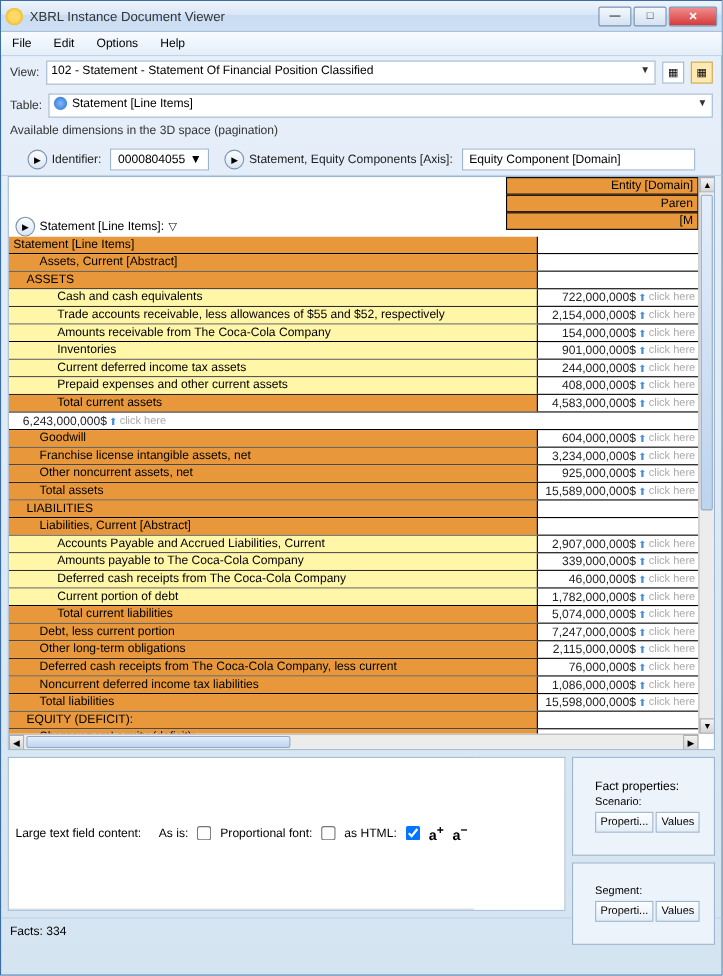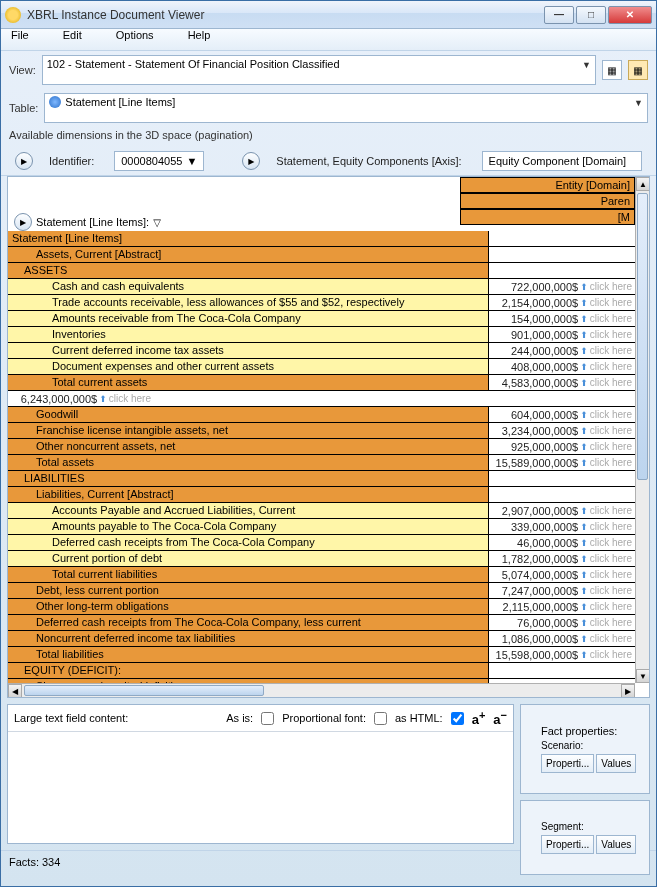--- a/index.html
+++ b/index.html
@@ -9,33 +9,33 @@
 .titlebar { height: 28px; background: linear-gradient(to bottom, #f0f4fb 0%, #d9e7f8 45%, #c8dcf2 46%, #cfe0f4 100%); display: flex; align-items: center; padding: 0 4px; border-bottom: 1px solid #9db6d0; }
 .titlebar .icon { width: 16px; height: 16px; background: radial-gradient(circle, #ffd966 40%, #d9a500 100%); border-radius: 50%; margin-right: 6px; }
 .titlebar .title { flex: 1; color: #333; font-size: 12px; }
 .winbtns { display: flex; gap: 2px; }
 .winbtn { width: 30px; height: 18px; border: 1px solid #7a93ae; border-radius: 2px; display: flex; align-items: center; justify-content: center; font-size: 10px; font-weight: bold; color: #333; background: linear-gradient(to bottom, #f4f8fd, #d4e2f2); cursor: pointer; }
 .winbtn.close { width: 44px; background: linear-gradient(to bottom, #f08d8d, #d63a3a); color: #fff; }
 .winbtn.min::after { content: "—"; }
 .winbtn.max::after { content: "□"; }
 .winbtn.close::after { content: "✕"; }
 
-.menubar { height: 22px; display: flex; align-items: flex-start; padding: 0 10px; gap: 34px; background: linear-gradient(to bottom, #f7fbff, #e4eef8); border-bottom: 1px solid #c0d4e8; }
+.menubar { height: 22px; display: flex; align-items: center; padding: 0 10px; gap: 20px; background: linear-gradient(to bottom, #f7fbff, #e4eef8); border-bottom: 1px solid #c0d4e8; }
 .menubar span { cursor: pointer; }
 
 .toolbar { padding: 4px 8px; display: flex; align-items: center; gap: 6px; }
 .toolbar label { color: #333; }
-.select { flex: 1; height: 22px; border: 1px solid #9db6d0; background: #fff; padding: 14px 4px; display: flex; align-items: flex-end; justify-content: space-between; cursor: pointer; }
+.select { flex: 1; height: 22px; border: 1px solid #9db6d0; background: #fff; padding: 2px 4px; display: flex; align-items: flex-start; justify-content: space-between; cursor: pointer; }
 .select .arrow { font-size: 9px; color: #333; }
 .iconbtn { width: 20px; height: 20px; border: 1px solid #9db6d0; background: #fff; display: flex; align-items: center; justify-content: center; cursor: pointer; font-size: 10px;}
 .iconbtn.active { background: #ffe9b3; border-color: #c9a959; }
 
 .pagination-label { padding: 2px 8px 6px; color: #333; }
 
-.dimbar { padding: 4px 14px; display: flex; align-items: center; gap: 16px; border-bottom: 1px solid #c0d4e8; }
+.dimbar { padding: 4px 24px; display: flex; align-items: center; gap: 4px; border-bottom: 1px solid #c0d4e8; }
 .play { width: 18px; height: 18px; border: 1px solid #7a93ae; border-radius: 50%; background: linear-gradient(to bottom, #fdfeff, #d8e5f3); display: flex; align-items: center; justify-content: center; font-size: 8px; cursor: pointer; }
 .play::after { content: "▶"; }
 .dimlabel { color: #222; margin-right: 4px; }
 .dimval { border: 1px solid #9db6d0; background: #fff; padding: 2px 6px; height: 20px; display: flex; align-items: center; gap: 4px; }
 
 .axisbar { display: flex; justify-content: flex-end; padding: 2px 10px 4px; align-items: center; gap:4px; }
 .axisbar .box { border: 1px solid #9db6d0; background: #fff; padding: 2px 8px; display:flex; align-items:center; gap:4px;}
 .triangle::after { content: "▽"; font-size:10px; }
 
 .gridarea { position: relative; background: #fff; margin: 0 6px; border: 1px solid #9db6d0; height: 522px; overflow: hidden; }
@@ -56,21 +56,21 @@
 .bg-orange { background: #e8983a; }
 .bg-yellow { background: #fff6a8; }
 
 .hscroll { position: absolute; left: 0; right: 14px; bottom: 0; height: 14px; background: #e8e8e8; border-top: 1px solid #b0b0b0; display:flex; }
 .vscroll { position: absolute; right: 0; top: 0; bottom: 14px; width: 14px; background: #e8e8e8; border-left: 1px solid #b0b0b0; }
 .sbbtn { width:14px; height:14px; background:linear-gradient(#f4f4f4,#d4d4d4); border:1px solid #aaa; font-size:8px; display:flex;align-items:center;justify-content:center; }
 .sbtrack { flex:1; background:#ececec; position:relative;}
 .sbthumb { position:absolute; background:linear-gradient(#e4eefb,#bcd4ee); border:1px solid #8fa9c4; border-radius:2px;}
 
 .bottompanel { display: flex; margin: 6px; gap: 6px; height: 140px; }
-.textfield-panel { flex: 1; border: 1px solid #9db6d0; background: #fff; display: flex; flex-direction: column; }
+.textfield-panel { flex: 1; border: 1px solid #9db6d0; background: #fff; display: flex; }
 .tf-header { padding: 4px 6px; border-bottom: 1px solid #d0d8e2; display: flex; align-items: center; gap: 8px; font-size: 11px; }
 .tf-header input[type=checkbox] { margin: 0; cursor:pointer;}
 .tf-body { flex: 1; background: #fff; }
 .zoom { font-weight: bold; cursor:pointer; font-size:13px;}
 
 .props-panel { width: 130px; display: flex; flex-direction: column; gap: 6px; }
 .props-block { border: 1px solid #9db6d0; background: #edf3fa; padding: 20px; }
 .props-block .ptitle { margin-bottom: 3px; }
 .props-block .psub { margin-bottom: 3px; font-size: 10px; }
 .props-btns { display: flex; gap: 2px; }
@@ -198,21 +198,21 @@
         </div>
         <div class="row">
           <div class="rowlabel indent-3 bg-yellow">Current deferred income tax assets</div>
           <div class="rowval">
             <span>244,000,000$</span>
             <span style="color: rgb(74, 144, 217); font-size: 9px;">⬆</span>
             <span class="hint">click here</span>
           </div>
         </div>
         <div class="row">
-          <div class="rowlabel indent-3 bg-yellow">Document expenses and other current assets</div>
+          <div class="rowlabel indent-3 bg-yellow">Prepaid expenses and other current assets</div>
           <div class="rowval">
             <span>408,000,000$</span>
             <span style="color: rgb(74, 144, 217); font-size: 9px;">⬆</span>
             <span class="hint">click here</span>
           </div>
         </div>
         <div class="row">
           <div class="rowlabel indent-3 bg-orange">Total current assets</div>
           <div class="rowval">
             <span>4,583,000,000$</span>

